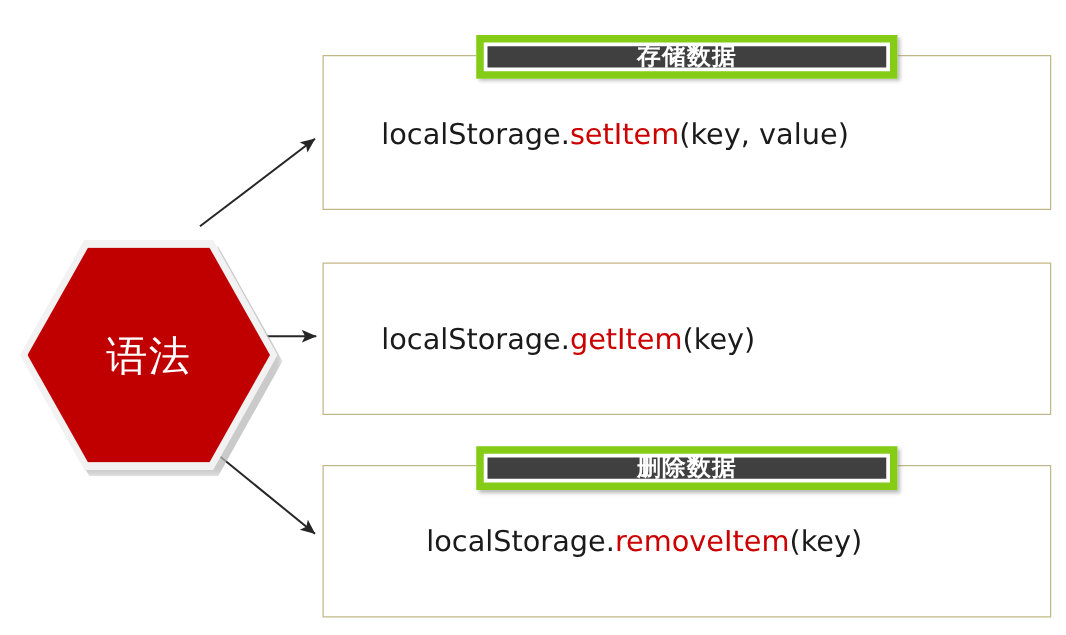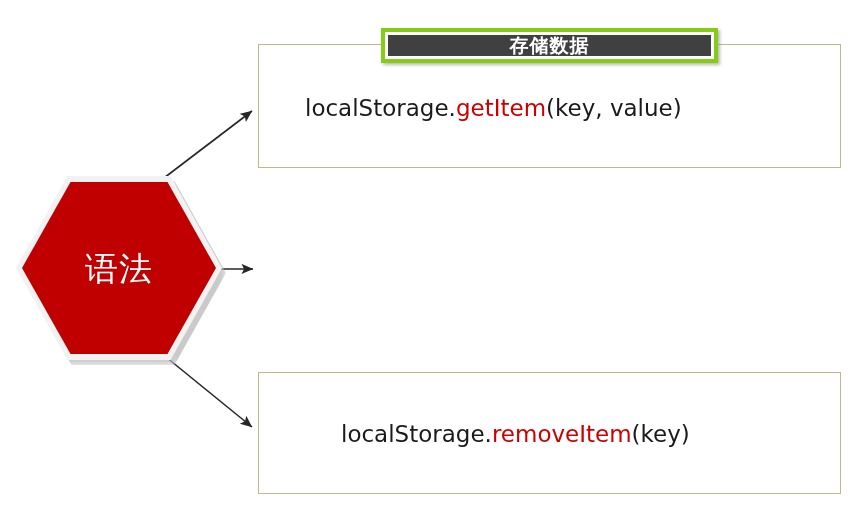--- a/index.html
+++ b/index.html
@@ -28,21 +28,21 @@
     left: 0; top: 0;
     width: 853px;
     height: 508px;
     pointer-events: none;
   }
 
   
   .hex-node {
     position: absolute;
     left: 16px;
-    top: 176px;
+    top: 192px;
     width: 210px;
     height: 188px;
   }
   .hex-shadow {
     position: absolute;
     left: 4px;
     top: 5px;
     width: 206px;
     height: 184px;
     background: #b9b9b9;
@@ -108,21 +108,21 @@
   .box-3 .box-code { top: 48px; margin-left: 36px; }
   .code-accent { color: #cc0000; }
 
   
   .header-ribbon {
     position: absolute;
     left: 381px;
     width: 337px;
     height: 35px;
     background: #ffffff;
-    border: 4px solid #84cc16;
+    border: 6px solid #84cc16;
     box-sizing: border-box;
     padding: 3px;
     box-shadow: 2px 2px 3px rgba(130,130,130,0.55);
   }
   .header-ribbon .ribbon-fill {
     width: 100%;
     height: 100%;
     background: #404040;
     display: flex;
     align-items: center;
@@ -160,29 +160,39 @@
     <div class="hex-shadow"></div>
     <div class="hex-outer">
       <div class="hex-inner">
         <span class="hex-label">语法</span>
       </div>
     </div>
   </div>
 
   <div class="content-box box-1">
     <div class="box-code">
-      <span>localStorage.</span><span class="code-accent">getItem</span><span>(key, value)</span>
+      <span>localStorage.</span><span class="code-accent">setItem</span><span>(key, value)</span>
     </div>
   </div>
   <div class="header-ribbon ribbon-1">
     <div class="ribbon-fill">
       <span class="ribbon-text">存储数据</span>
     </div>
   </div>
 
+  <div class="content-box box-2">
+    <div class="box-code">
+      <span>localStorage.</span><span class="code-accent">getItem</span><span>(key)</span>
+    </div>
+  </div>
 
   <div class="content-box box-3">
     <div class="box-code">
       <span>localStorage.</span><span class="code-accent">removeItem</span><span>(key)</span>
     </div>
   </div>
+  <div class="header-ribbon ribbon-3">
+    <div class="ribbon-fill">
+      <span class="ribbon-text">删除数据</span>
+    </div>
+  </div>
 
 </div>
 
 </body></html>

